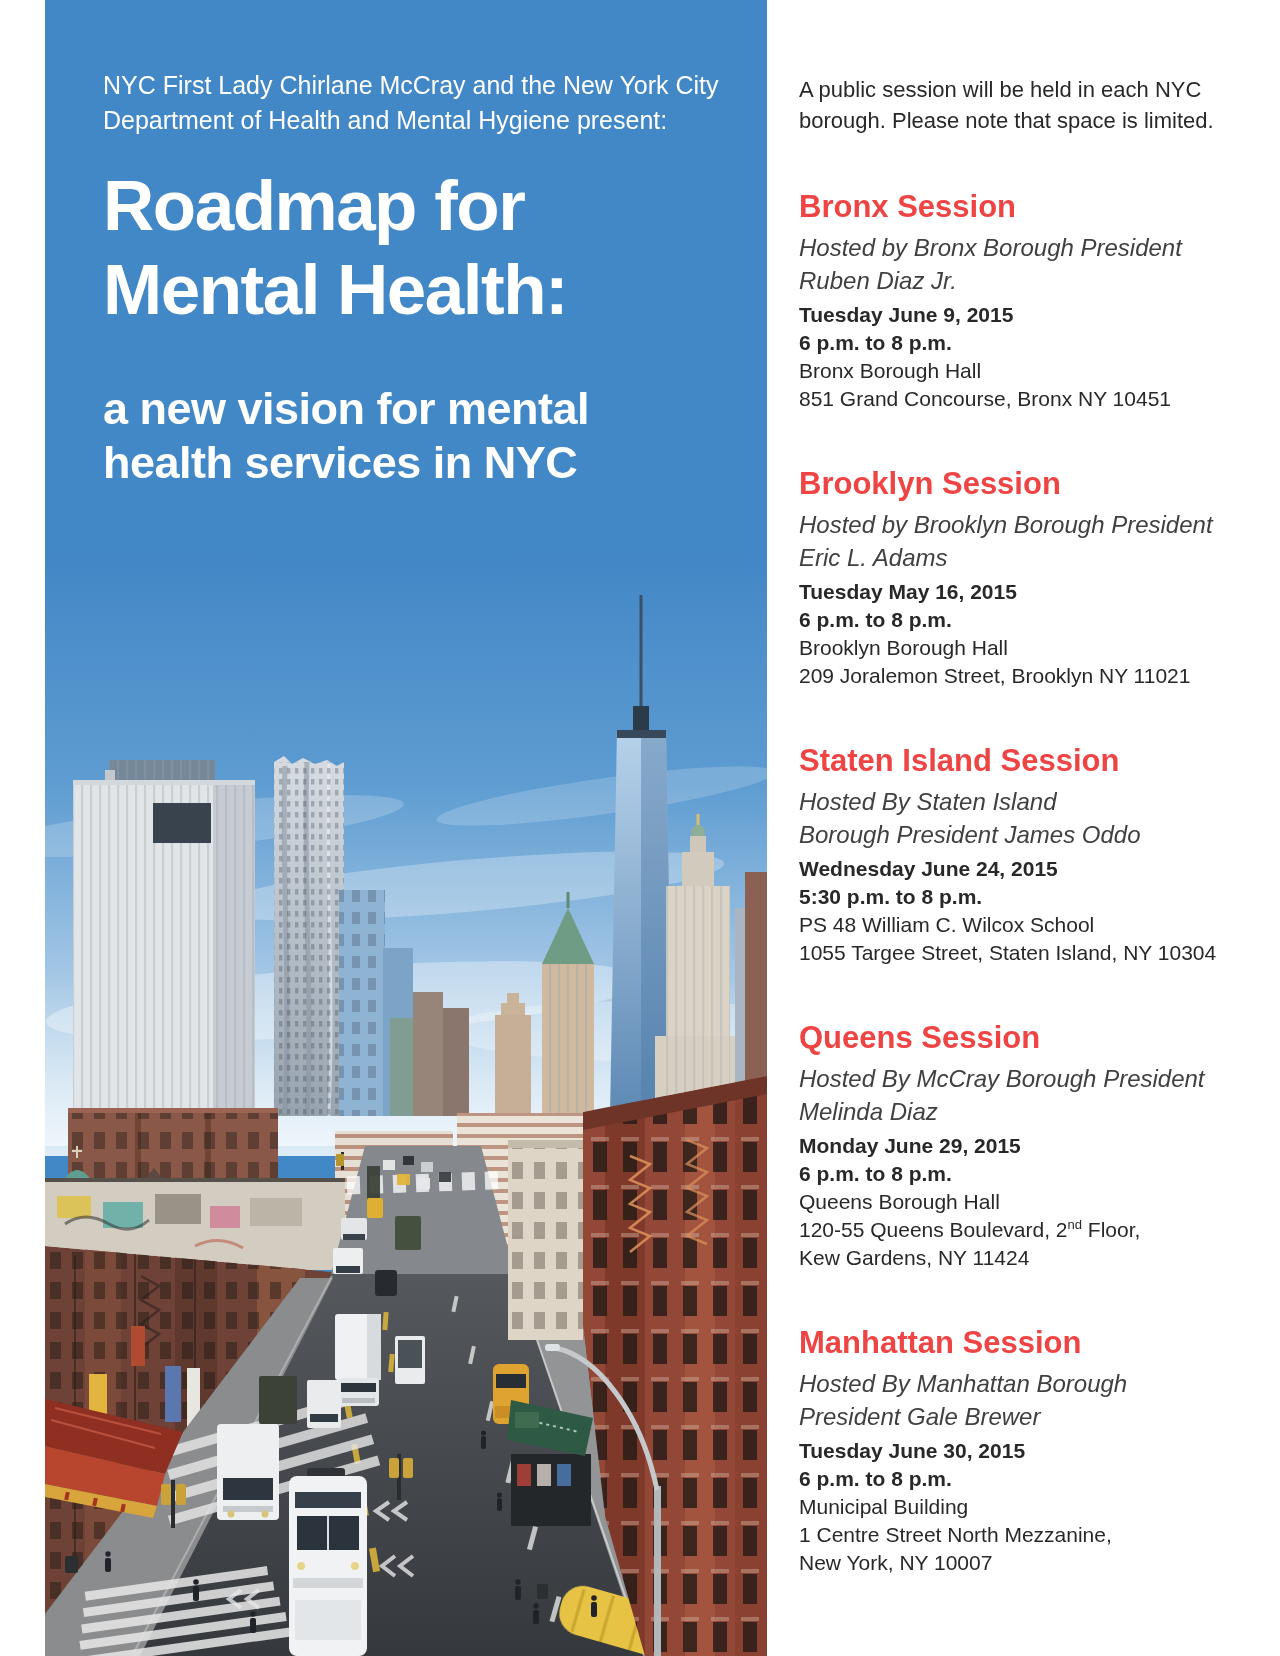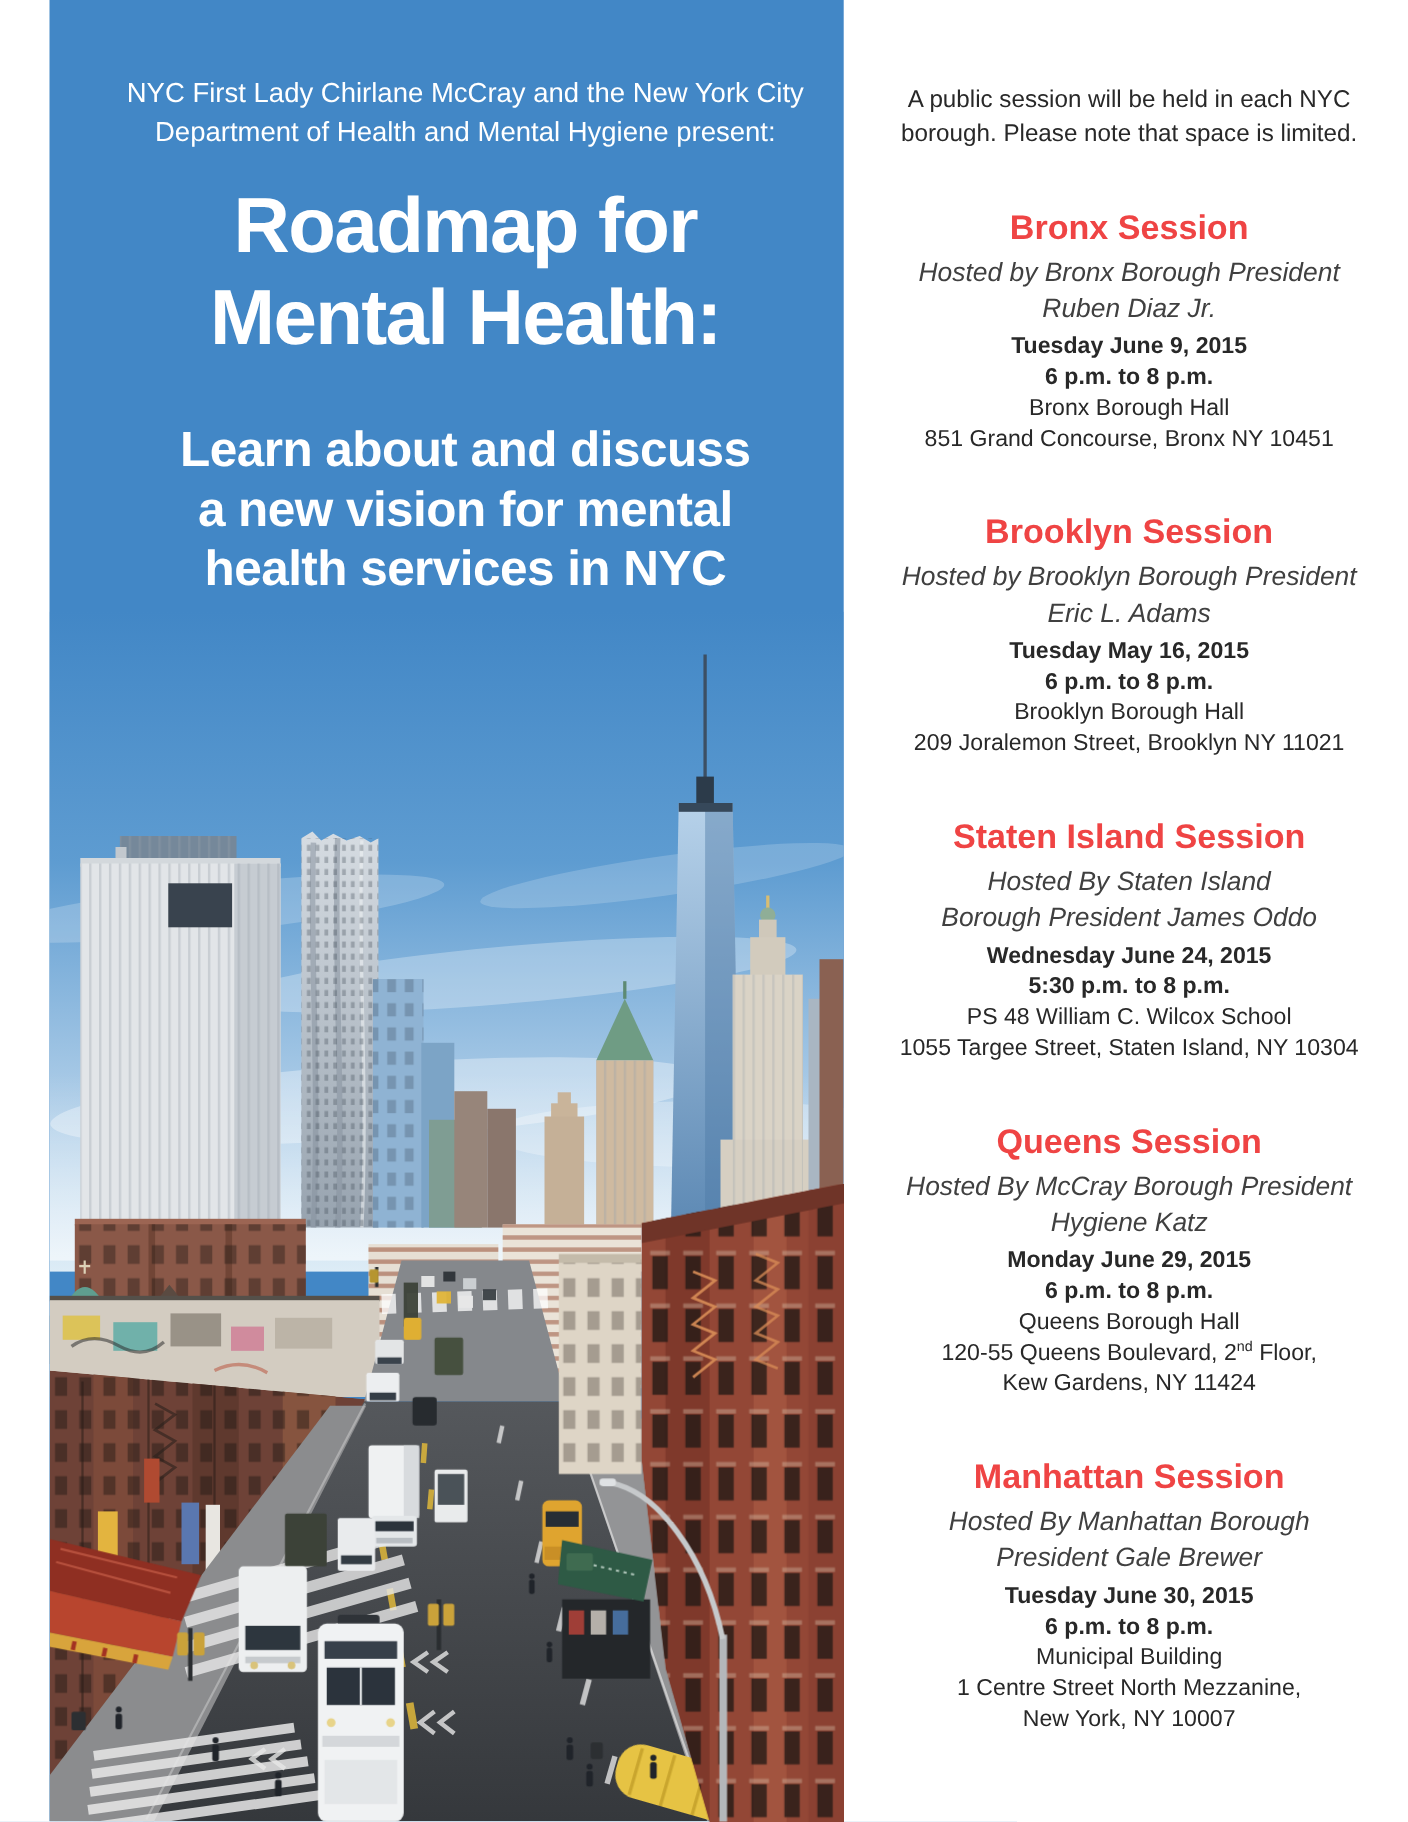--- a/index.html
+++ b/index.html
@@ -1,19 +1,19 @@
 <!DOCTYPE html>
 <html><head>
 <meta charset="utf-8">
 <style>
   * { margin:0; padding:0; box-sizing:border-box; }
   html,body { background:#ffffff; }
   .page {
     position:relative; width:1280px; height:1656px; background:#ffffff;
-    overflow:hidden; font-family:"Liberation Sans","DejaVu Sans",sans-serif;text-align:center;
+    overflow:hidden; font-family:"Liberation Sans","DejaVu Sans",sans-serif;
   }
   
   .left-panel {
     position:absolute; left:45px; top:0; width:722px; height:1656px;
     background:#4287c6; overflow:hidden;
   }
   .panel-text { position:absolute; left:58px; top:68px; width:640px; color:#ffffff; z-index:2; }
   .presenter { font-size:25px; line-height:35px; font-weight:400; }
   .big-title { margin-top:26px; font-size:71px; line-height:84px; font-weight:bold; letter-spacing:-1.5px; }
   .subtitle { margin-top:50px; font-size:45px; line-height:54px; font-weight:bold; letter-spacing:-0.5px; }
@@ -39,21 +39,20 @@
     <div class="panel-text">
       <div class="presenter">
         <div>NYC First Lady Chirlane McCray and the New York City</div>
         <div>Department of Health and Mental Hygiene present:</div>
       </div>
       <div class="big-title">
         <div>Roadmap for</div>
         <div>Mental Health:</div>
       </div>
       <div class="subtitle">
-        <div>Learn about and discuss</div>
         <div>a new vision for mental</div>
         <div>health services in NYC</div>
       </div>
     </div>
 
     <svg class="photo" viewBox="0 0 722 1100" xmlns="http://www.w3.org/2000/svg">
       <defs>
         <linearGradient id="gSky" x1="0" y1="0" x2="0" y2="1">
           <stop offset="0" stop-color="#4287c6"></stop>
             <stop offset="0.38" stop-color="#5e9cd1"></stop>
@@ -450,21 +449,21 @@
       <div class="meta bold">Wednesday June 24, 2015</div>
       <div class="meta bold">5:30 p.m. to 8 p.m.</div>
       <div class="meta">PS 48 William C. Wilcox School</div>
       <div class="meta">1055 Targee Street, Staten Island, NY 10304</div>
     </div>
 
     <div class="session">
       <h2 class="session-title">Queens Session</h2>
       <div class="host-block">
         <div class="host-line">Hosted By McCray Borough President</div>
-        <div class="host-line">Hygiene Katz</div>
+        <div class="host-line">Melinda Diaz</div>
       </div>
       <div class="meta bold">Monday June 29, 2015</div>
       <div class="meta bold">6 p.m. to 8 p.m.</div>
       <div class="meta">Queens Borough Hall</div>
       <div class="meta"><span>120-55 Queens Boulevard, 2</span><sup>nd</sup><span> Floor,</span></div>
       <div class="meta">Kew Gardens, NY 11424</div>
     </div>
 
     <div class="session">
       <h2 class="session-title">Manhattan Session</h2>

